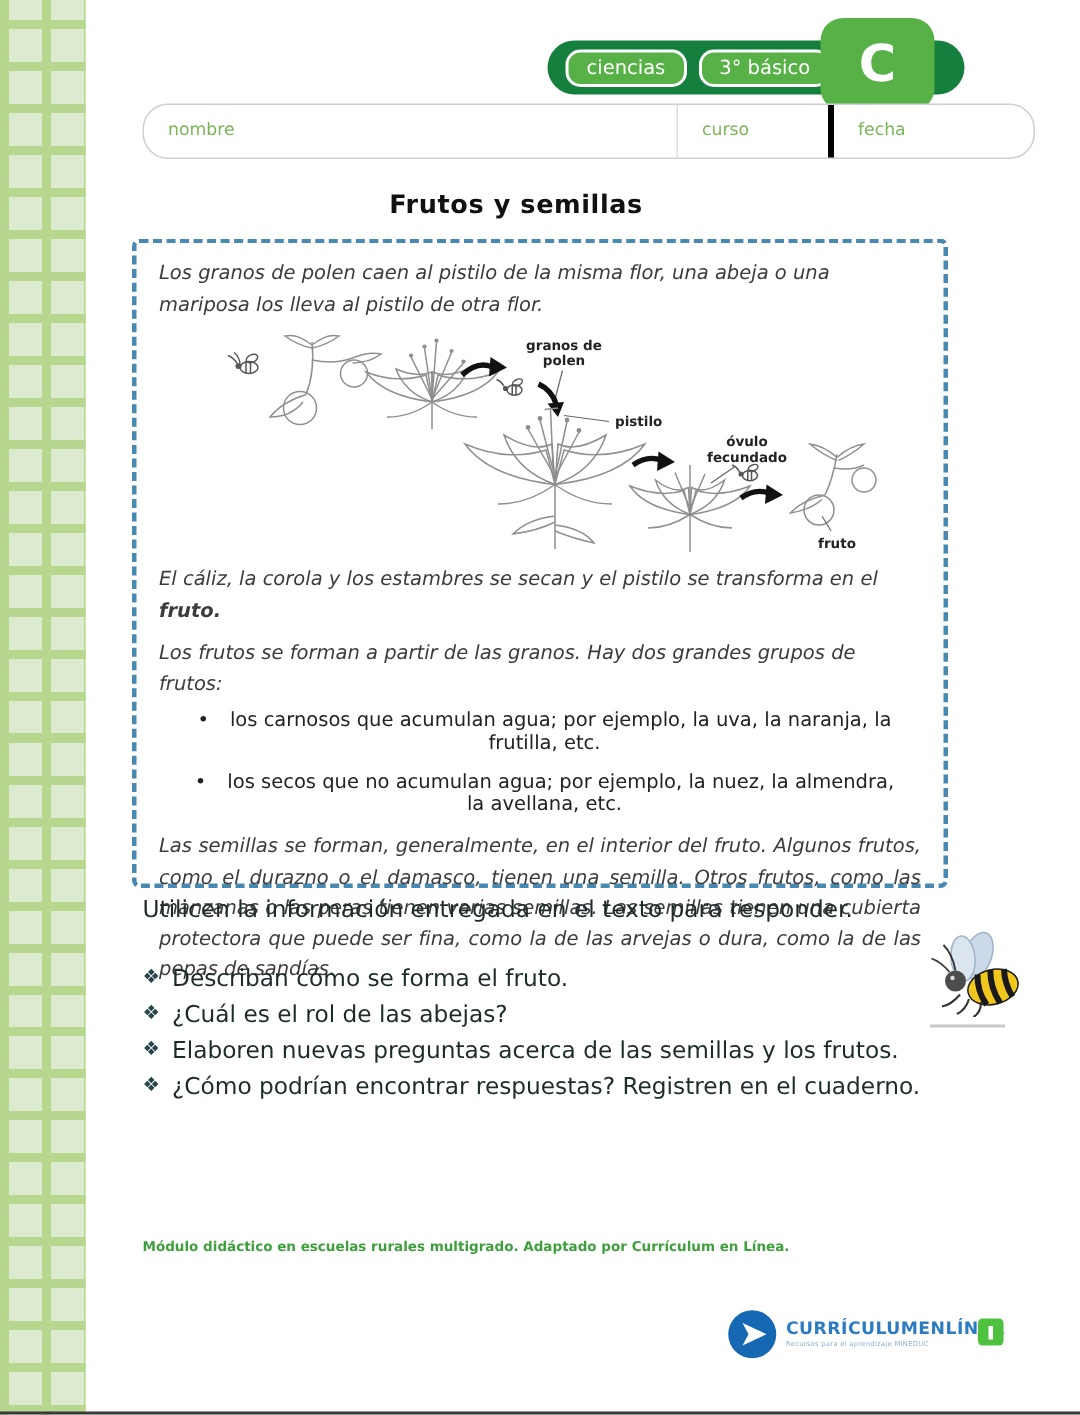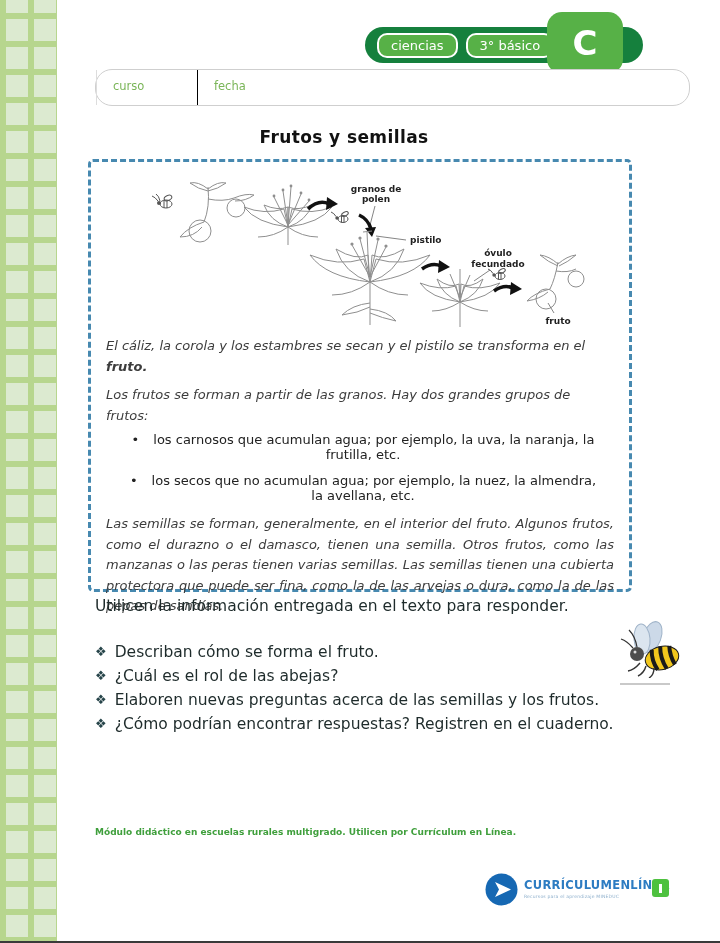--- a/index.html
+++ b/index.html
@@ -23,21 +23,21 @@
   #logo-c{left:547px;top:12px;width:76px;height:62px;background:#57b147;border-radius:15px;
     display:flex;align-items:center;justify-content:center;color:#fff;
     font-size:34px;font-weight:bold;}
 
   
   #form-row{left:95px;top:69px;width:593px;height:35px;border:1px solid #cfcfcf;
     border-radius:17px;background:#fff;display:flex;}
   .form-cell{color:#7ab558;font-size:11.5px;padding:9px 0 0 16px;box-sizing:border-box;}
   #cell-nombre{width:355px;}
   #cell-curso{width:101px;border-left:1px solid #ddd;}
-  #cell-fecha{width:137px;border-left:1px solid #000000;}
+  #cell-fecha{width:137px;border-left:4px solid #000000;}
 
   
   #worksheet-title{left:72px;top:127px;width:544px;text-align:center;
     font-size:17px;font-weight:bold;color:#111;letter-spacing:.4px;}
 
   
   #reading-box{left:88px;top:159px;width:544px;height:433px;box-sizing:border-box;
     border:3px dashed #4789b0;border-radius:5px;padding:11px 15px 0 15px;background:#fff;}
   .box-par{font-style:italic;font-size:13px;line-height:1.58;color:#3c3c3c;margin:0;}
   #par-semillas{text-align:justify;}
@@ -76,27 +76,29 @@
 
 <div id="pattern-strip" class="abs"></div>
 
 <div id="header-pill" class="abs">
   <span class="badge">ciencias</span>
   <span class="badge">3° básico</span>
 </div>
 <div id="logo-c" class="abs">C</div>
 
 <div id="form-row" class="abs">
+  <div id="cell-nombre" class="form-cell">nombre</div>
   <div id="cell-curso" class="form-cell">curso</div>
   <div id="cell-fecha" class="form-cell">fecha</div>
 </div>
 
 <div id="worksheet-title" class="abs">Frutos y semillas</div>
 
 <div id="reading-box" class="abs">
+  <p class="box-par">Los granos de polen caen al pistilo de la misma flor, una abeja o una mariposa los lleva al pistilo de otra flor.</p>
 
   <svg id="diagram-svg" width="460" height="155" viewBox="0 0 460 155">
 
     <g transform="translate(28,27)" stroke="#555" fill="none" stroke-width="1">
       <ellipse cx="0" cy="0" rx="6" ry="4" fill="#fff"></ellipse>
         <path d="M-2 -4 L-2 4 M1 -4 L1 4"></path>
       <circle cx="-7" cy="-1" r="2" fill="#555" stroke="none"></circle>
       <path d="M-8 -3 Q-11 -7 -14 -8 M-6 -3 Q-7 -8 -10 -10"></path>
       <ellipse cx="2" cy="-6" rx="4" ry="2.5" transform="rotate(-25 2 -6)"></ellipse>
     </g>
@@ -272,21 +274,21 @@
     </g>
     <circle cx="25" cy="34" r="7" fill="#4d4d4d"></circle>
     <circle cx="23" cy="32" r="1.5" fill="#ddd"></circle>
     <path d="M21 28 Q15 21 9 19 M25 27 Q23 16 17 10" stroke="#333" stroke-width="1.2" fill="none"></path>
     <path d="M28 43 q-6 7 -12 8 M34 46 q-2 7 -8 10 M42 48 q0 7 -5 10" stroke="#333" stroke-width="1.4" fill="none"></path>
   </svg>
   <div id="bee-credit-line"></div>
 </div>
 
 <div id="footer-credits" class="abs">
-  <div>Módulo didáctico en escuelas rurales multigrado. Utilicen por Currículum en Línea.</div>
+  <div>Módulo didáctico en escuelas rurales multigrado. Adaptado por Currículum en Línea.</div>
 </div>
 
 <div id="brand" class="abs">
   <svg width="33" height="33" viewBox="0 0 33 33">
     <circle cx="16.5" cy="16.5" r="16" fill="#1668b3"></circle>
     <polygon points="10,9 26,16.5 10,24 14,16.5" fill="#fff"></polygon>
   </svg>
   <div id="brand-text-wrap">
     <div id="brand-name">CURRÍCULUMENLÍNEA</div>
     <div id="brand-tagline">Recursos para el aprendizaje MINEDUC</div>

